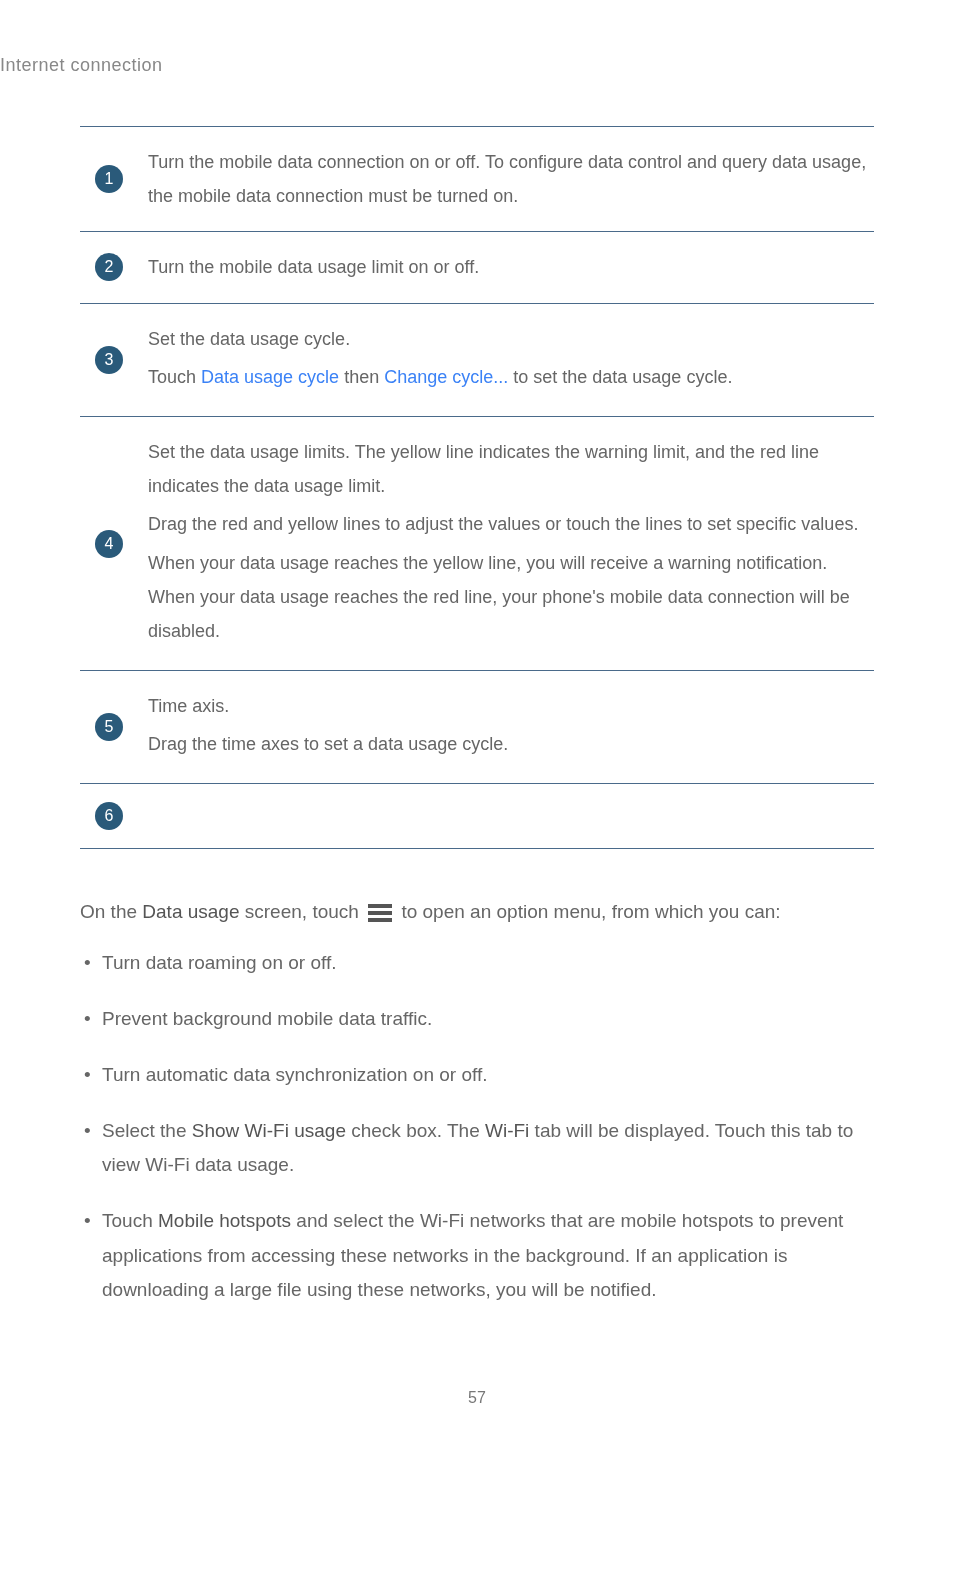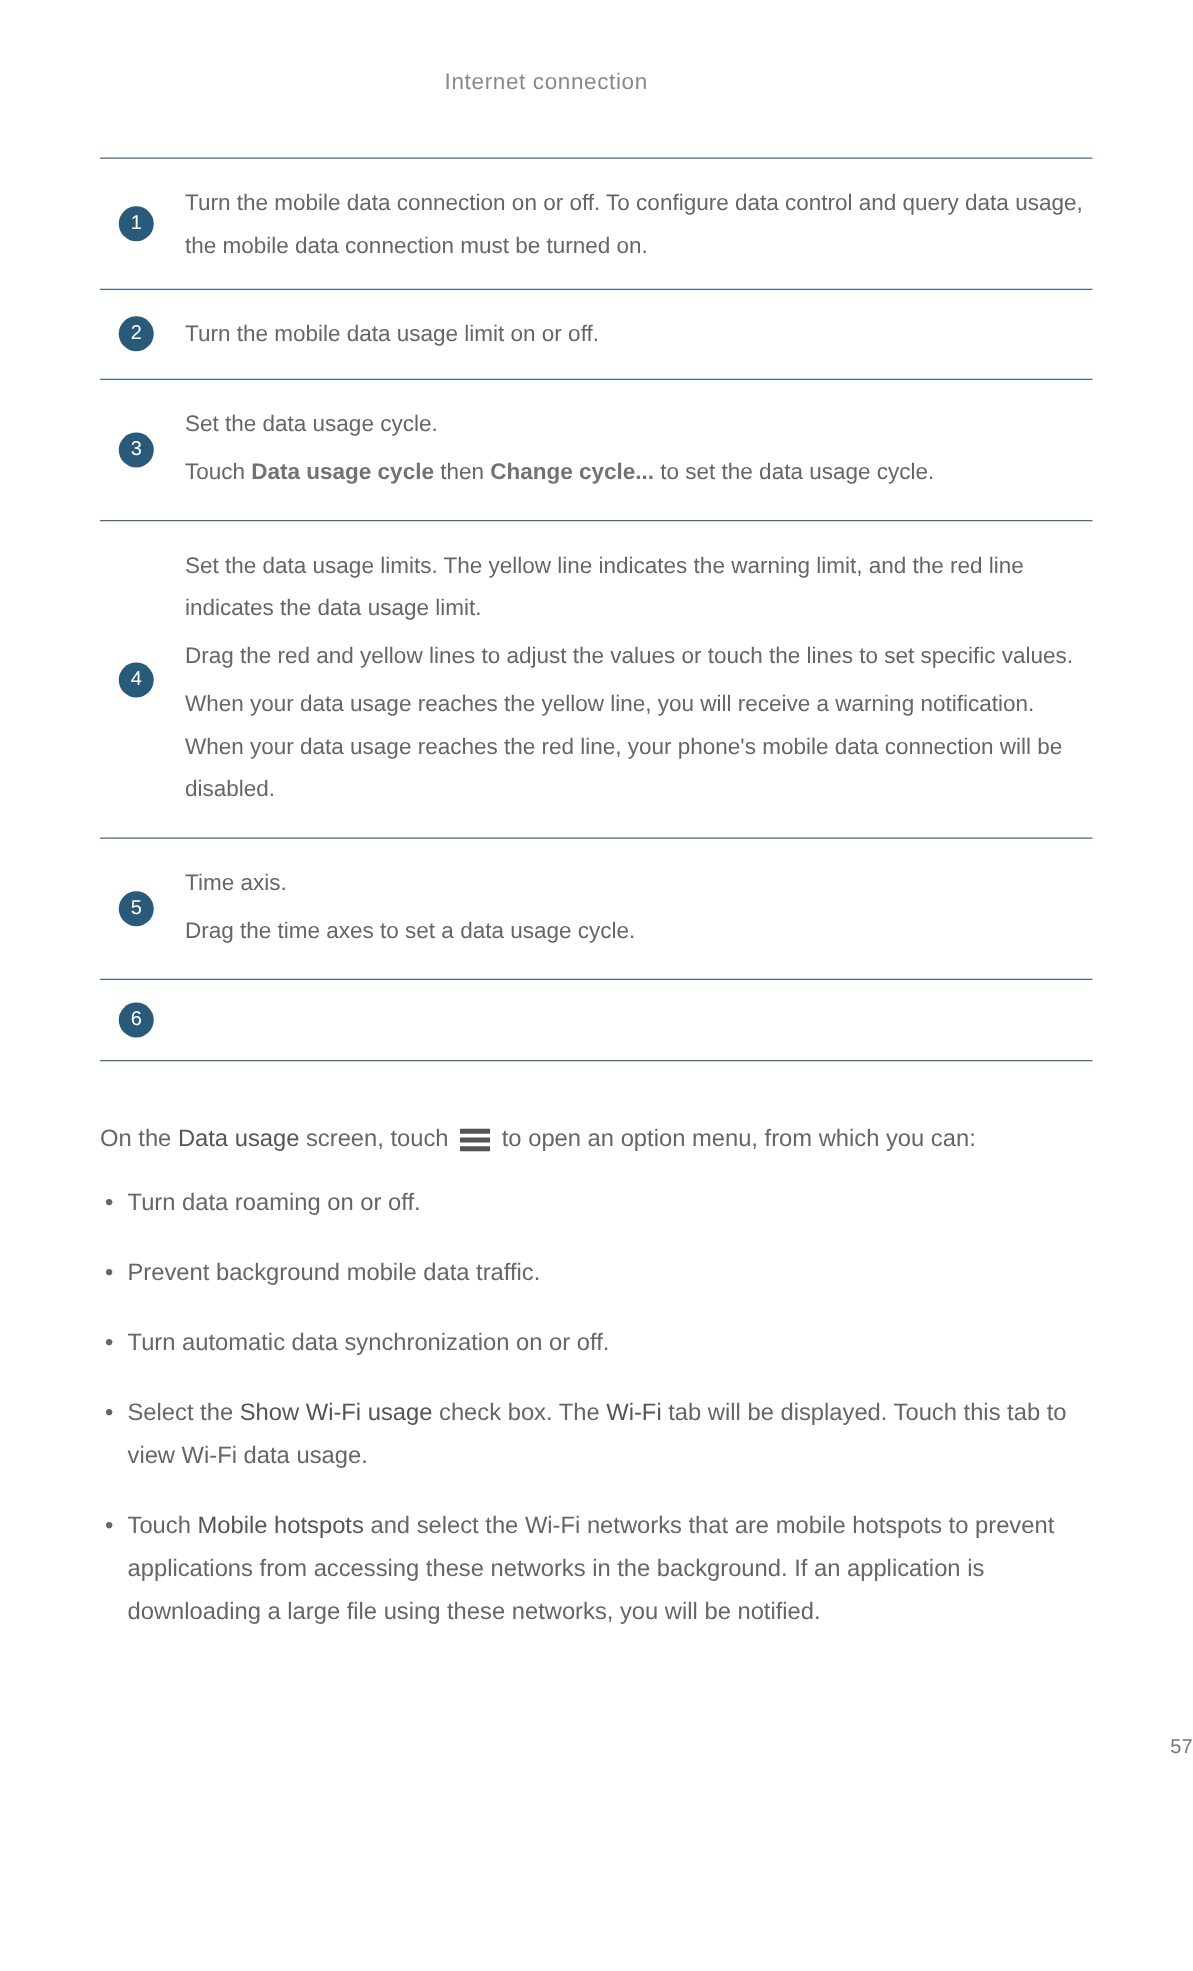--- a/index.html
+++ b/index.html
@@ -1,32 +1,32 @@
 <!DOCTYPE html>
 <html><head>
 <meta charset="utf-8">
 <style>
 body{margin:0;font-family:Arial,sans-serif;background:#fff;color:#5a5a5a;width:954px}
-.header{text-align:center;padding:55px 80px 0 0;font-size:18px;color:#888;letter-spacing:0.5px}
+.header{text-align:left;padding:55px 80px 0 0;font-size:18px;color:#888;letter-spacing:0.5px}
 .content{padding:50px 80px 0 80px}
 .row{display:flex;border-top:1px solid #4a6a8a;padding:18px 0;align-items:center}
 .row:last-child{border-bottom:1px solid #4a6a8a}
 .badge{width:28px;height:28px;border-radius:50%;background:#2a5a7a;color:#fff;font-size:16px;display:flex;align-items:center;justify-content:center;flex-shrink:0;margin:0 25px 0 15px}
 .desc{font-size:18px;line-height:1.9;color:#666;flex:1}
 .desc p{margin:0 0 4px 0}
-.desc .bold{font-weight:bold;color:#737373}
+.desc .bold{font-weight:normal;color:#3b82f6}
 .below{padding:45px 80px 0 80px;font-size:19px;line-height:1.9;color:#666}
 .below .intro{margin-bottom:15px}
 .below .bold{font-weight:normal;color:#555}
 .menu-icon{display:inline-block;vertical-align:middle;margin:0 4px}
 .menu-icon svg{display:block}
 ul{list-style:none;padding:0;margin:0}
 li{position:relative;padding-left:22px;margin-bottom:22px;line-height:1.8}
 li:before{content:"•";position:absolute;left:4px;color:#666}
-.pagenum{text-align:right;font-size:16px;color:#777;padding:60px 0 30px 0}
+.pagenum{text-align:center;font-size:16px;color:#777;padding:60px 0 30px 0}
 </style>
 </head>
 <body>
 
 <div class="header">Internet connection</div>
 
 <div class="content" id="rows">
     <div class="row">
       <div class="badge">1</div>
       <div class="desc">Turn the mobile data connection on or off. To configure data control and query data usage, the mobile data connection must be turned on.</div>

